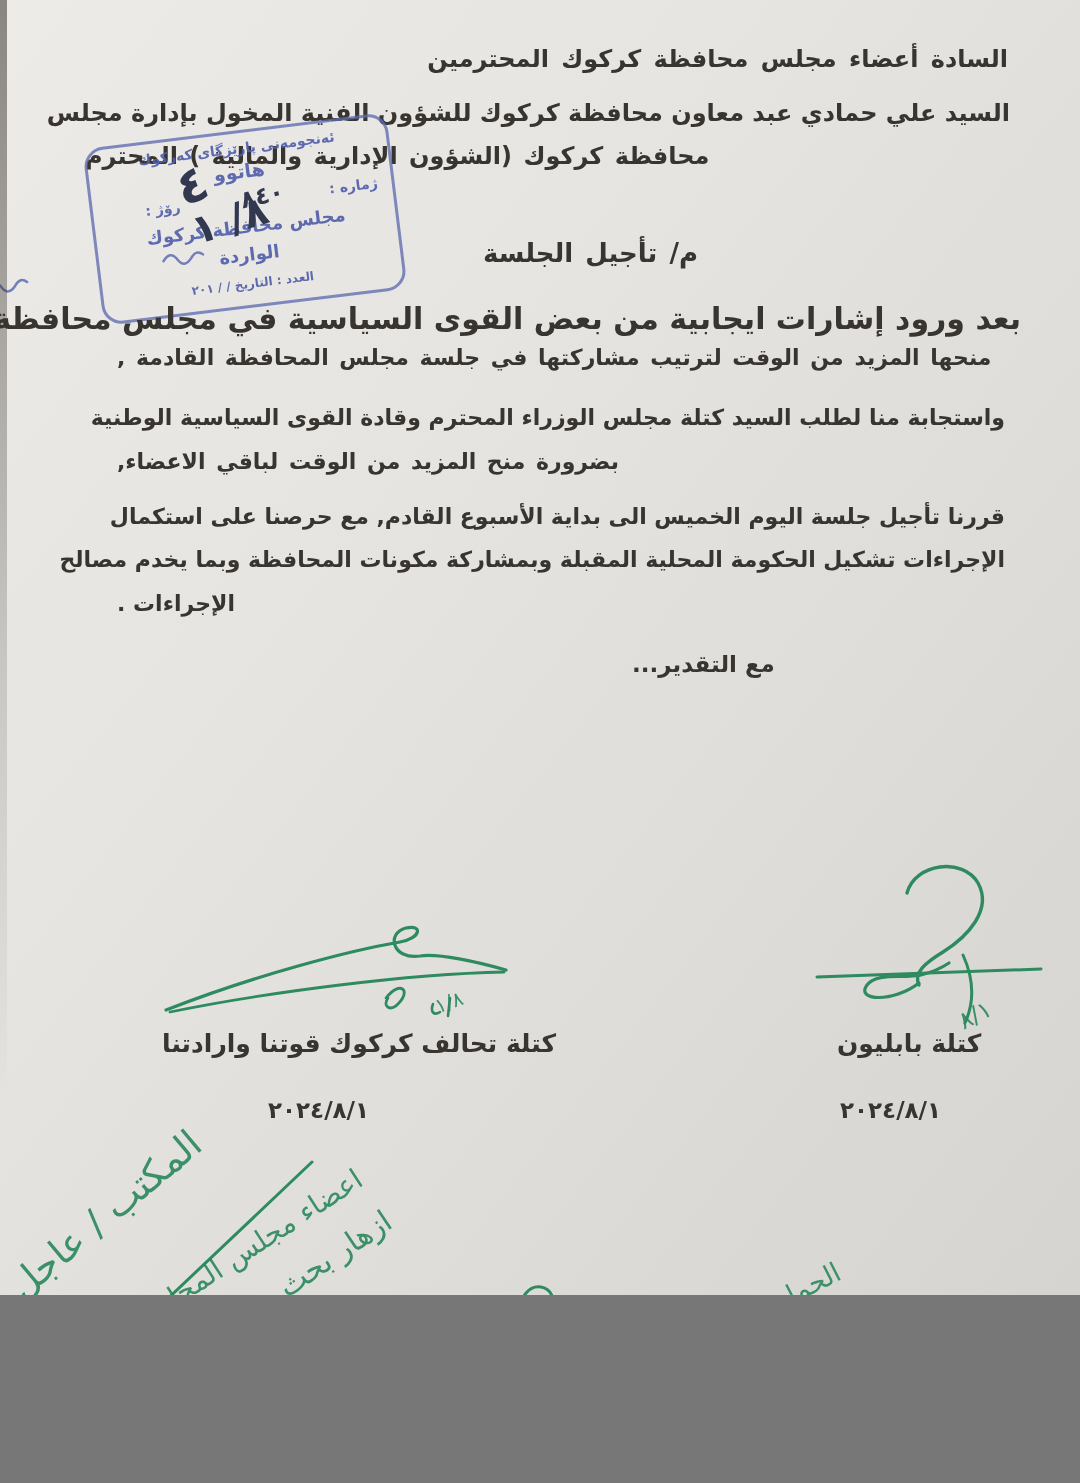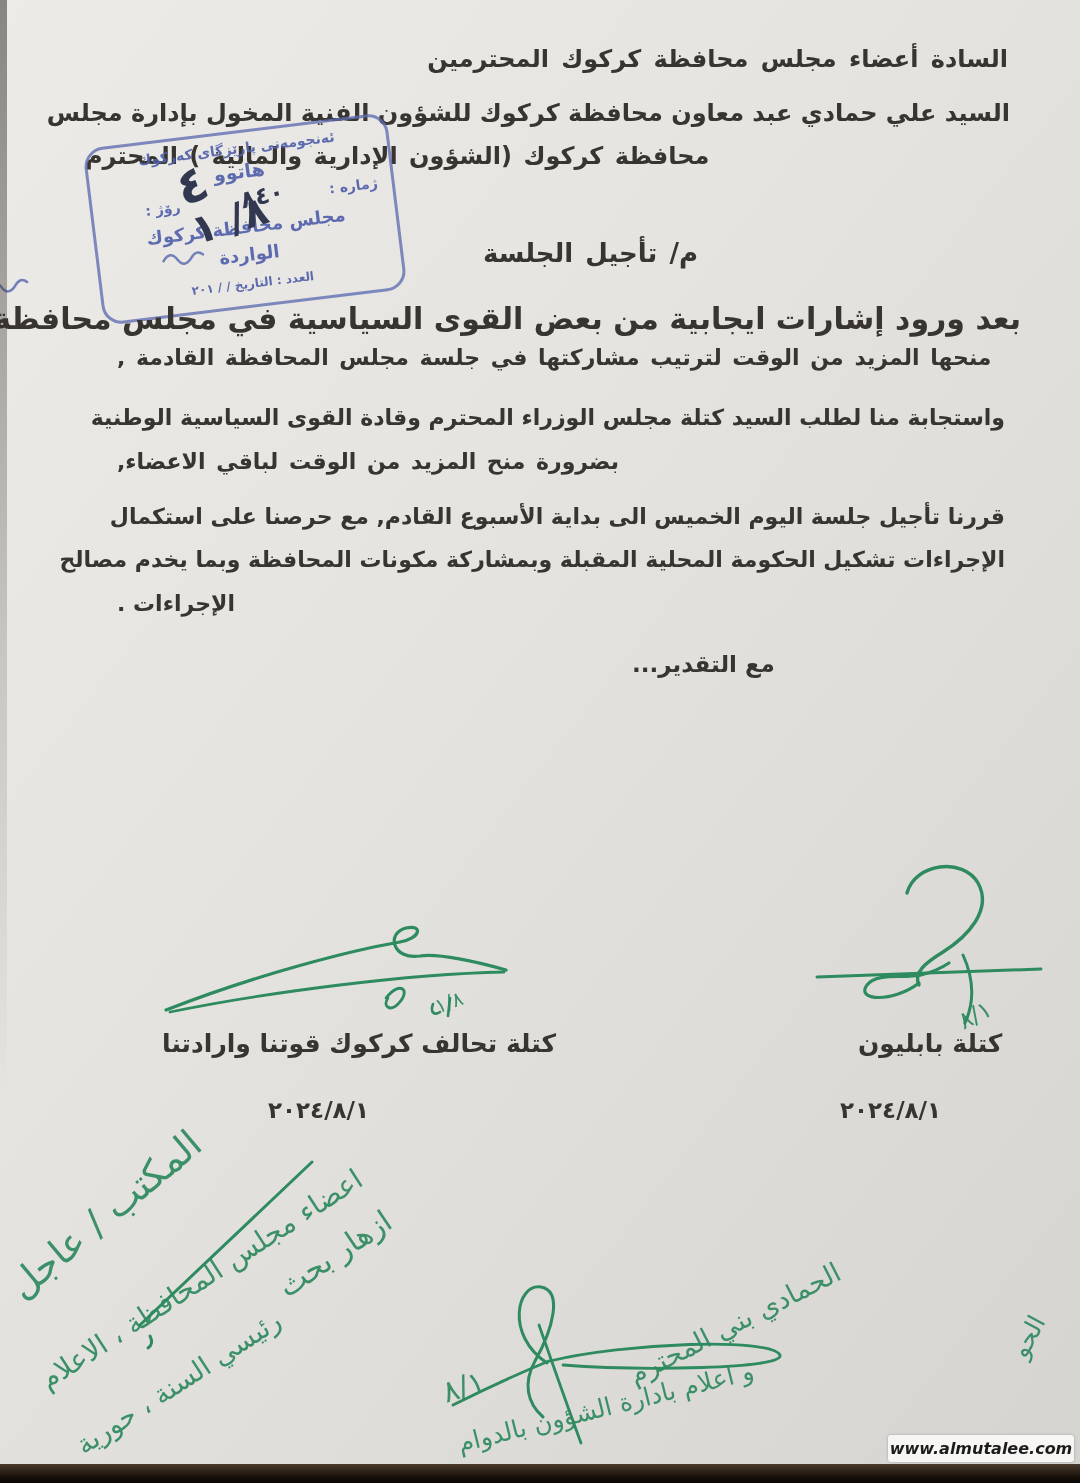--- a/index.html
+++ b/index.html
@@ -1,17 +1,17 @@
 <!DOCTYPE html>
 <html lang="ar" dir="rtl"><head>
 <meta charset="utf-8">
 <style>
   html,body{margin:0;padding:0;background:#777;}
   #page{
-    position:relative;width:1080px;height:1483px;overflow:hidden;
+    position:relative;width:1080px;height:1295px;overflow:hidden;
     background:linear-gradient(128deg,#edebe8 0%,#e6e4e1 38%,#dedcd9 70%,#d6d4d1 100%);
     font-family:"DejaVu Sans",sans-serif;
     direction:rtl;
   }
   .t{position:absolute;color:#38342f;line-height:1.25;white-space:nowrap;}
   .b{font-weight:700;}
   .fill{text-align-last:justify;text-align:justify;}
   .leftline{text-align:right;direction:rtl;}
   .green{color:#2e8a5f;}
   .hand{font-weight:400;opacity:.92;}
@@ -85,21 +85,21 @@
 
   <div class="t b" style="top:650px;left:632px;font-size:23px;">مع التقدير...</div>
 
   <svg style="left:815px;top:855px;" width="230" height="175" viewBox="0 0 230 175">
     <path class="gstroke" stroke-width="3.4" d="M 92 38 C 100 8 148 2 163 28 C 178 55 152 82 128 97 C 110 108 98 118 104 130"></path>
     <path class="gstroke" stroke-width="3.2" d="M 104 128 C 78 148 40 146 52 130 C 62 117 88 124 106 120 C 118 117 128 112 134 108"></path>
     <path class="gstroke" stroke-width="3" d="M 2 122 L 226 114"></path>
     <path class="gstroke" stroke-width="3" d="M 148 100 C 158 122 160 146 150 168"></path>
   </svg>
   <div class="t green hand" style="top:1000px;left:958px;font-size:24px;transform:rotate(-28deg);">٨/١</div>
-  <div class="t b" style="top:1028px;left:858px;font-size:25px;">كتلة بابليون</div>
+  <div class="t b" style="top:1028px;left:837px;font-size:25px;">كتلة بابليون</div>
   <div class="t b" style="top:1096px;left:840px;font-size:23px;letter-spacing:4px;">٢٠٢٤/٨/١</div>
 
   <svg style="left:148px;top:912px;" width="370" height="115" viewBox="0 0 370 115">
     <path class="gstroke" stroke-width="3.2" d="M 18 98 C 110 62 205 38 252 30 C 272 27 276 12 258 16 C 238 21 244 48 272 44 C 290 41 330 50 358 58"></path>
     <path class="gstroke" stroke-width="2.8" d="M 22 100 C 120 80 260 62 356 60"></path>
     <path class="gstroke" stroke-width="2.8" d="M 238 86 C 252 68 264 78 250 92 C 242 100 234 94 240 86"></path>
     <path class="gstroke" stroke-width="2.6" d="M 285 92 C 282 100 286 104 292 100 M 302 86 L 300 104"></path>
   </svg>
   <div class="t green hand" style="top:990px;left:435px;font-size:20px;transform:rotate(-20deg);">١/٨</div>
   <div class="t b" style="top:1028px;left:162px;font-size:25px;">كتلة تحالف كركوك قوتنا وارادتنا</div>

